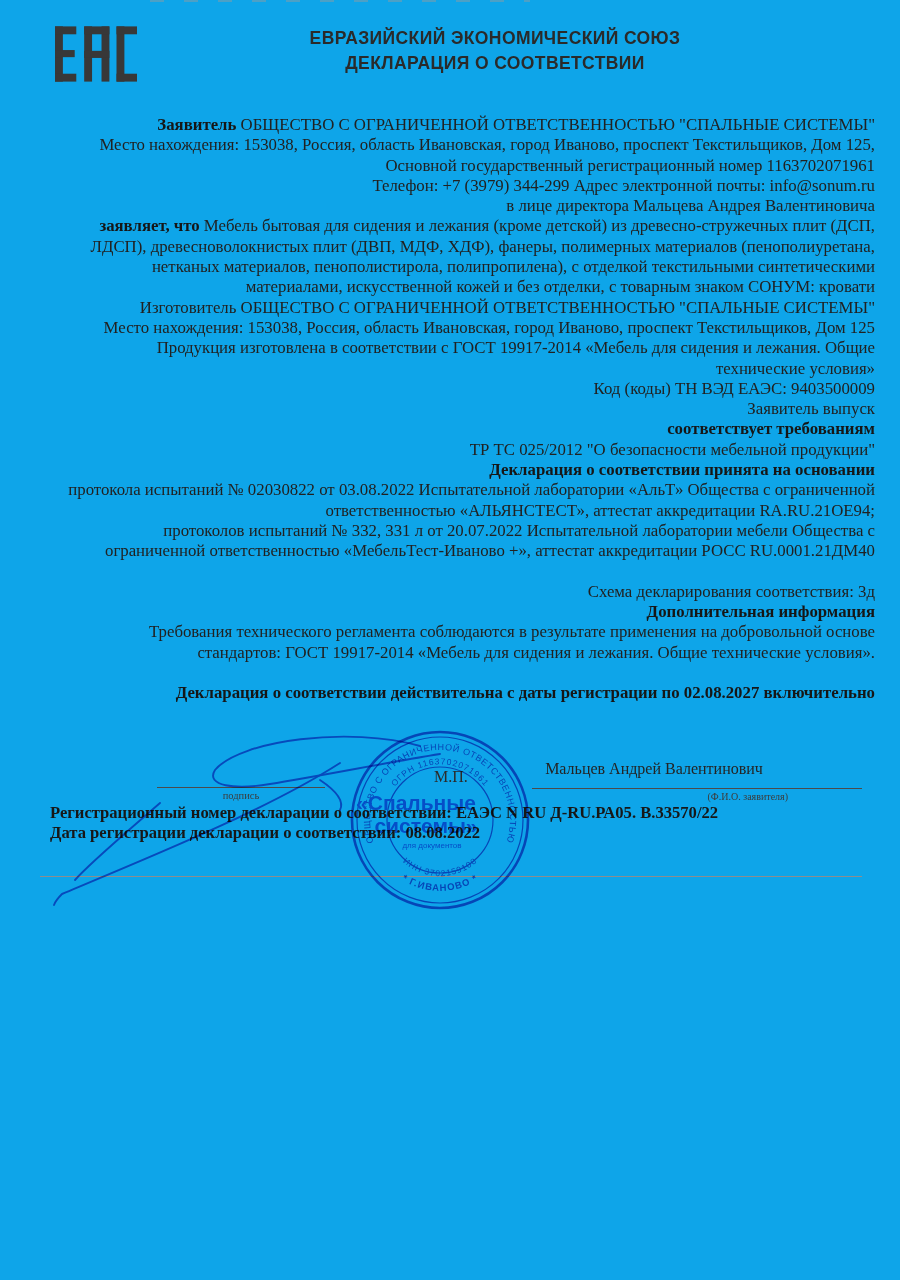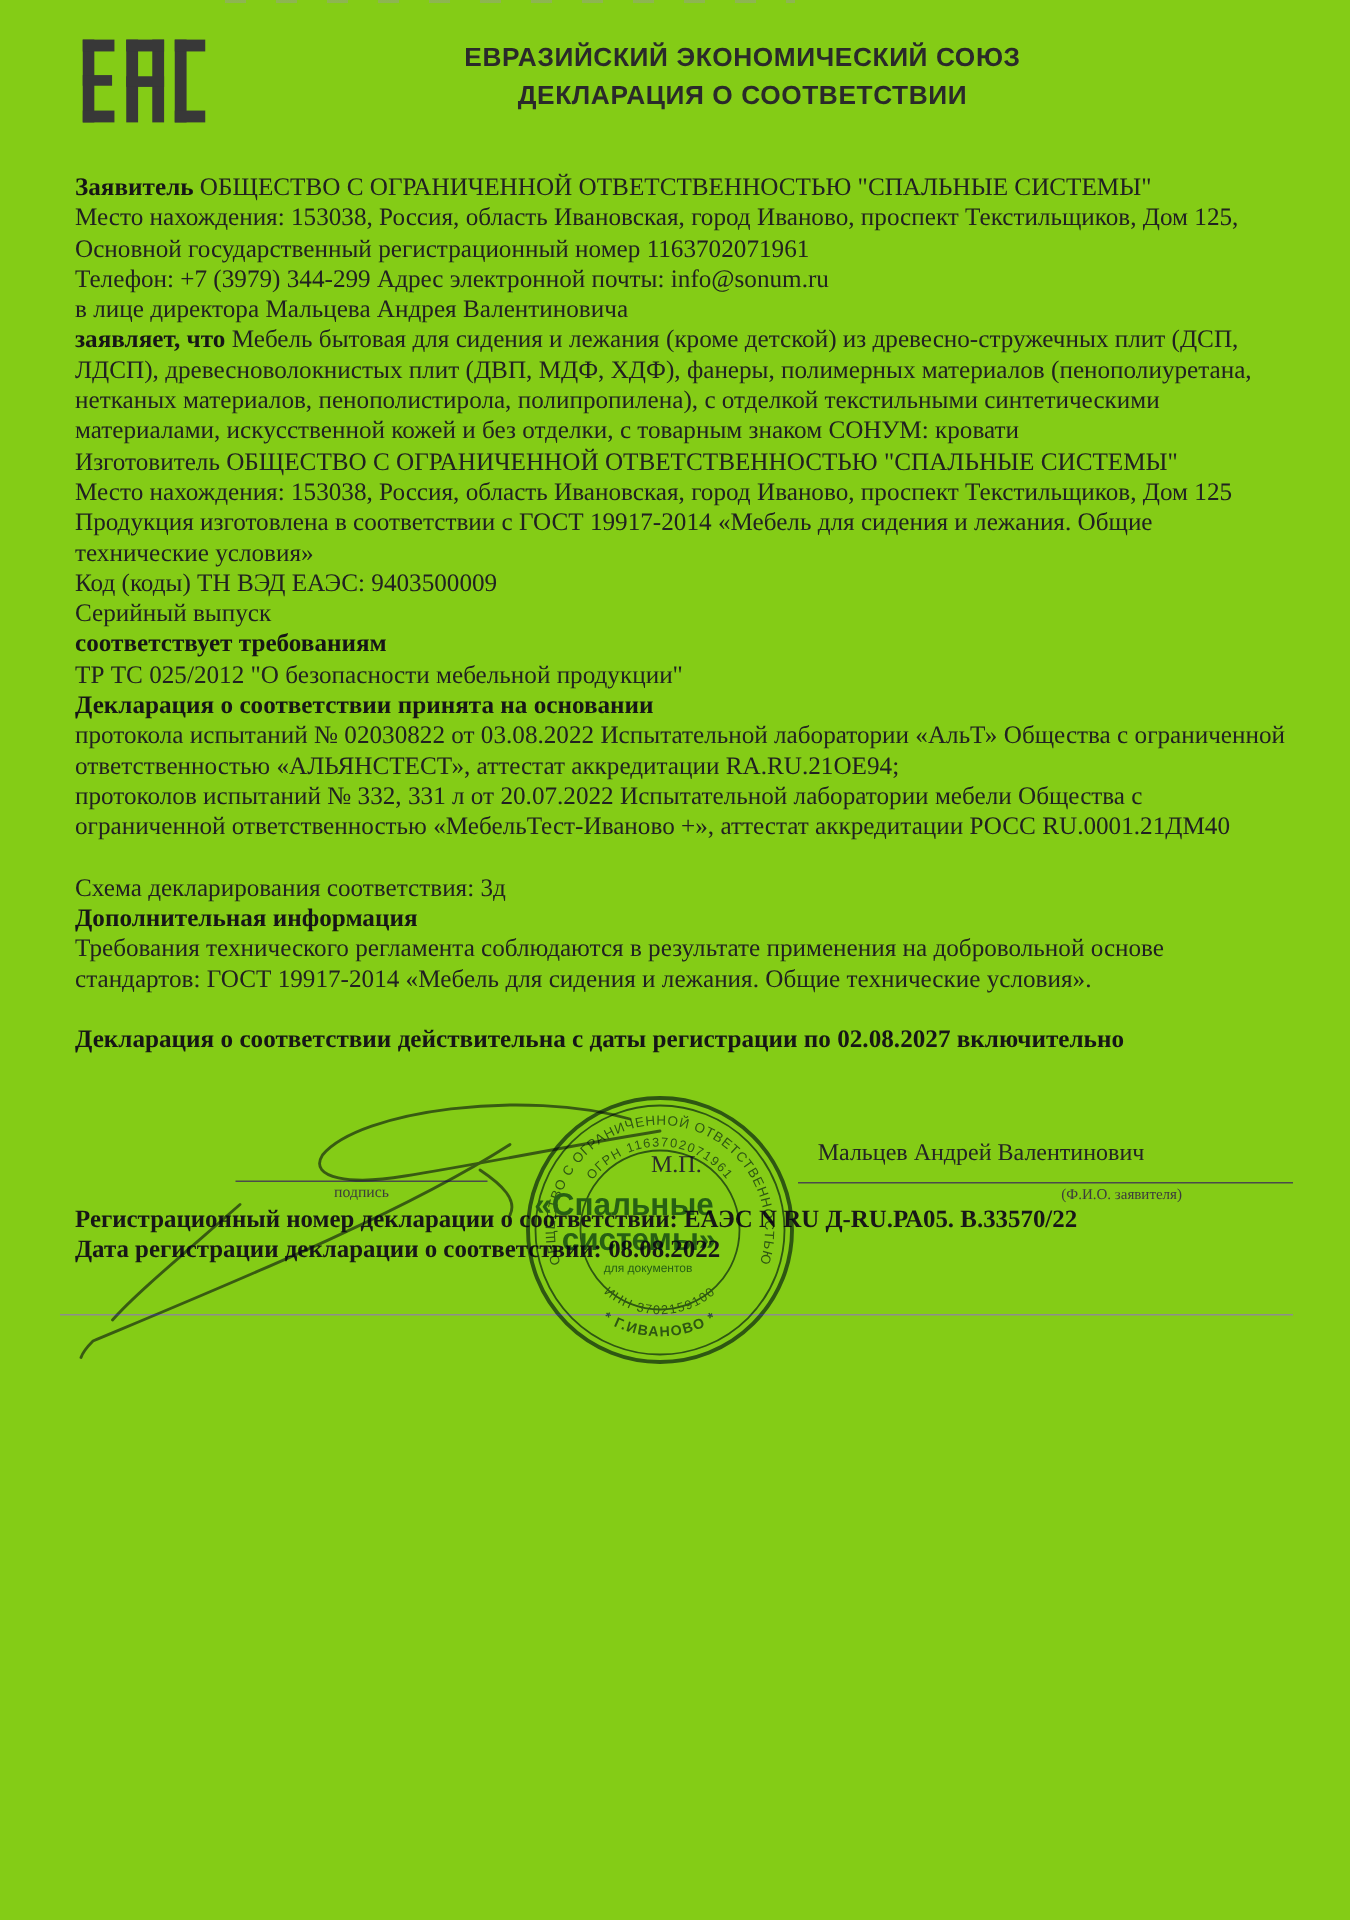--- a/index.html
+++ b/index.html
@@ -1,31 +1,31 @@
 <!DOCTYPE html>
 <html><head>
 <meta charset="utf-8">
 <style>
   html,body{margin:0;padding:0;background:#e8e8e8;}
   .page{
     position:relative;width:900px;height:1280px;margin:0 auto;
-    background:#84cc16;overflow:hidden;
+    background:#0ea5e9;overflow:hidden;
     font-family:"Liberation Serif", serif;color:#1e1e1e;
   }
   .scan-artifact-top{
     position:absolute;left:150px;top:0;width:380px;height:2px;opacity:.45;
     background:repeating-linear-gradient(90deg,#9a9a9a 0 14px,transparent 14px 34px);
   }
   .eac-logo{position:absolute;left:55px;top:19px;}
   .header-titles{
     position:absolute;left:95px;top:26px;width:800px;text-align:center;
     font-family:"Liberation Sans", sans-serif;font-weight:bold;
     font-size:17.5px;line-height:25px;color:#2a2a2a;letter-spacing:.4px;
   }
-  .doc-lines{position:absolute;left:50px;top:115px;width:825px;z-index:1;}
+  .doc-lines{position:absolute;left:50px;top:115px;width:825px;z-index:1;text-align:right;}
   .doc-line{height:20.3px;line-height:20.3px;font-size:16.8px;white-space:nowrap;color:#212121;}
   .doc-line b{font-weight:bold;color:#161616;}
   .sig-underline{position:absolute;left:157px;top:787px;width:168px;border-top:1.6px solid #4b4b4b;}
   .sig-caption{
     position:absolute;left:157px;top:790px;width:168px;text-align:center;
     font-size:10.5px;color:#3c3c3c;
   }
   .mp-label{position:absolute;left:398px;top:768px;font-size:16px;color:#2b2b2b;z-index:1;padding-left:36px;}
   .fio-name{
     position:absolute;left:520px;top:760px;width:268px;text-align:center;
@@ -79,21 +79,21 @@
       <div class="doc-line"><b></b><span>в лице директора Мальцева Андрея Валентиновича</span></div>
       <div class="doc-line"><b>заявляет, что</b><span> Мебель бытовая для сидения и лежания (кроме детской) из древесно-стружечных плит (ДСП,</span></div>
       <div class="doc-line"><b></b><span>ЛДСП), древесноволокнистых плит (ДВП, МДФ, ХДФ), фанеры, полимерных материалов (пенополиуретана,</span></div>
       <div class="doc-line"><b></b><span>нетканых материалов, пенополистирола, полипропилена), с отделкой текстильными синтетическими</span></div>
       <div class="doc-line"><b></b><span>материалами, искусственной кожей и без отделки, с товарным знаком СОНУМ: кровати</span></div>
       <div class="doc-line"><b></b><span>Изготовитель ОБЩЕСТВО С ОГРАНИЧЕННОЙ ОТВЕТСТВЕННОСТЬЮ "СПАЛЬНЫЕ СИСТЕМЫ"</span></div>
       <div class="doc-line"><b></b><span>Место нахождения: 153038, Россия, область Ивановская, город Иваново, проспект Текстильщиков, Дом 125</span></div>
       <div class="doc-line"><b></b><span>Продукция изготовлена в соответствии с ГОСТ 19917-2014 «Мебель для сидения и лежания. Общие</span></div>
       <div class="doc-line"><b></b><span>технические условия»</span></div>
       <div class="doc-line"><b></b><span>Код (коды) ТН ВЭД ЕАЭС: 9403500009</span></div>
-      <div class="doc-line"><b></b><span>Серийный выпуск</span></div>
+      <div class="doc-line"><b></b><span>Заявитель выпуск</span></div>
       <div class="doc-line"><b>соответствует требованиям</b><span></span></div>
       <div class="doc-line"><b></b><span>ТР ТС 025/2012 "О безопасности мебельной продукции"</span></div>
       <div class="doc-line"><b>Декларация о соответствии принята на основании</b><span></span></div>
       <div class="doc-line"><b></b><span>протокола испытаний № 02030822 от 03.08.2022 Испытательной лаборатории «АльТ» Общества с ограниченной</span></div>
       <div class="doc-line"><b></b><span>ответственностью «АЛЬЯНСТЕСТ», аттестат аккредитации RA.RU.21OE94;</span></div>
       <div class="doc-line"><b></b><span>протоколов испытаний № 332, 331 л от 20.07.2022 Испытательной лаборатории мебели Общества с</span></div>
       <div class="doc-line"><b></b><span>ограниченной ответственностью «МебельТест-Иваново +», аттестат аккредитации РОСС RU.0001.21ДМ40</span></div>
       <div class="doc-line"><b></b><span></span></div>
       <div class="doc-line"><b></b><span>Схема декларирования соответствия: 3д</span></div>
       <div class="doc-line"><b>Дополнительная информация</b><span></span></div>

